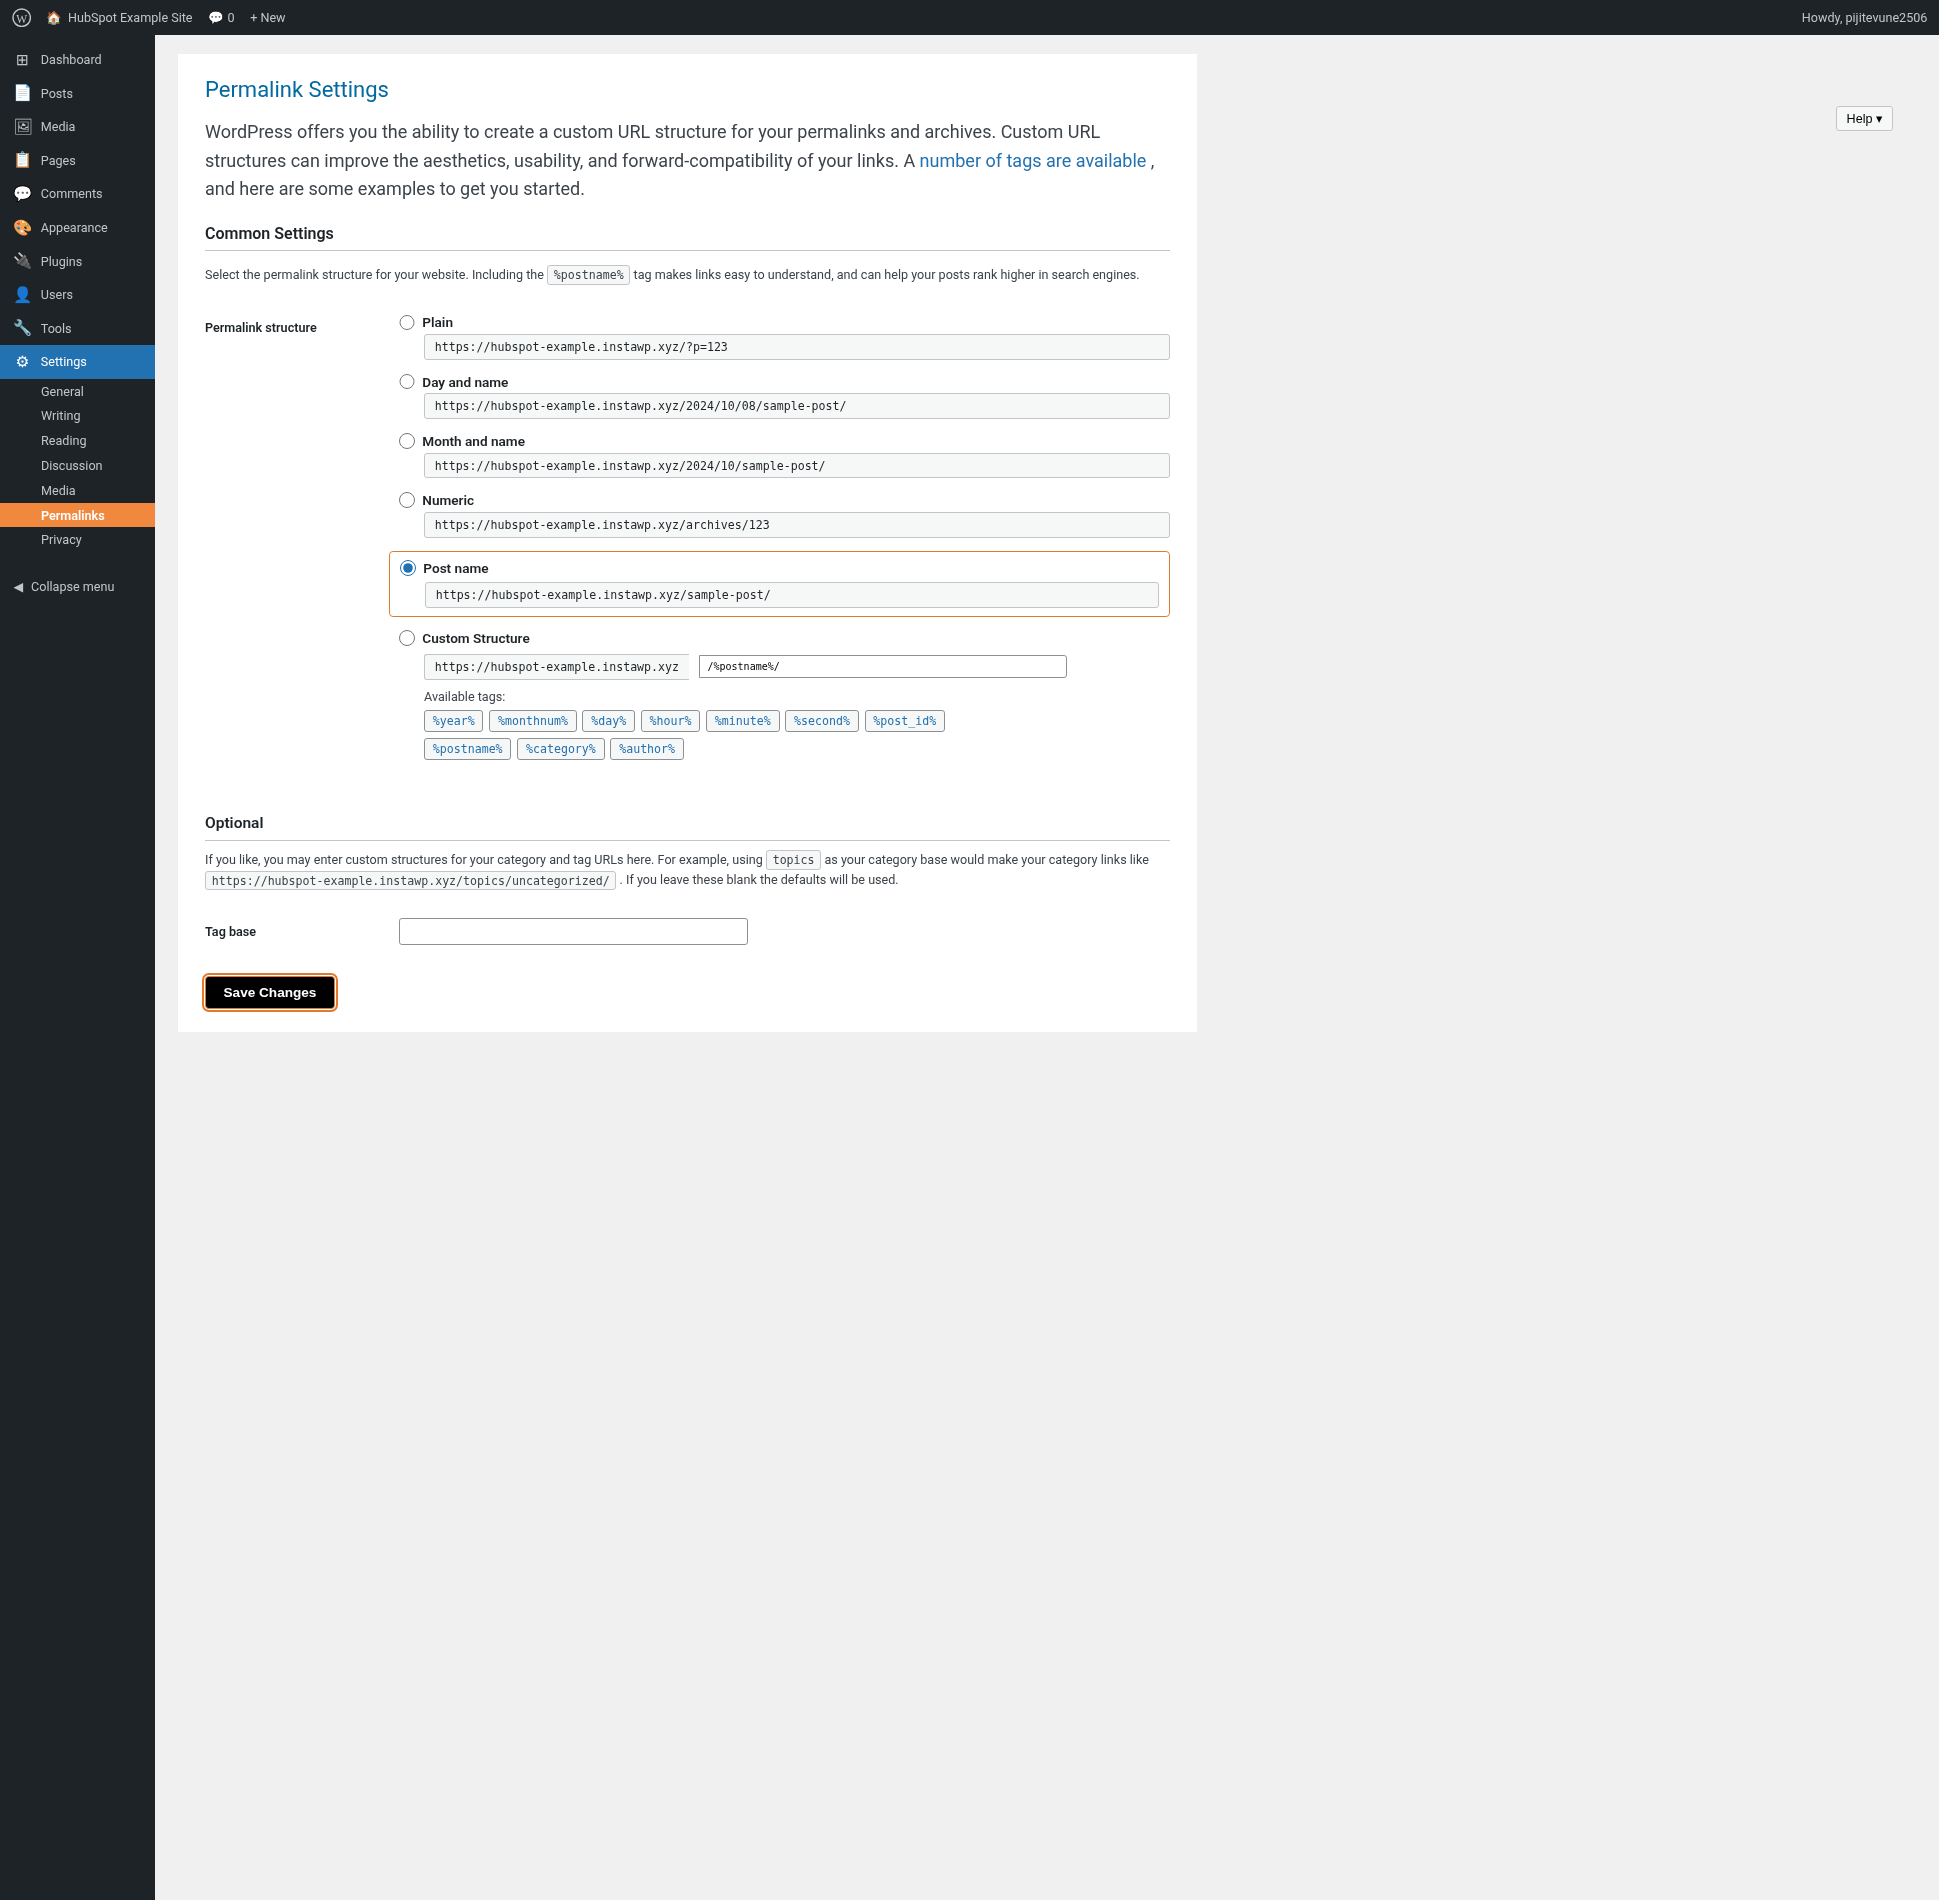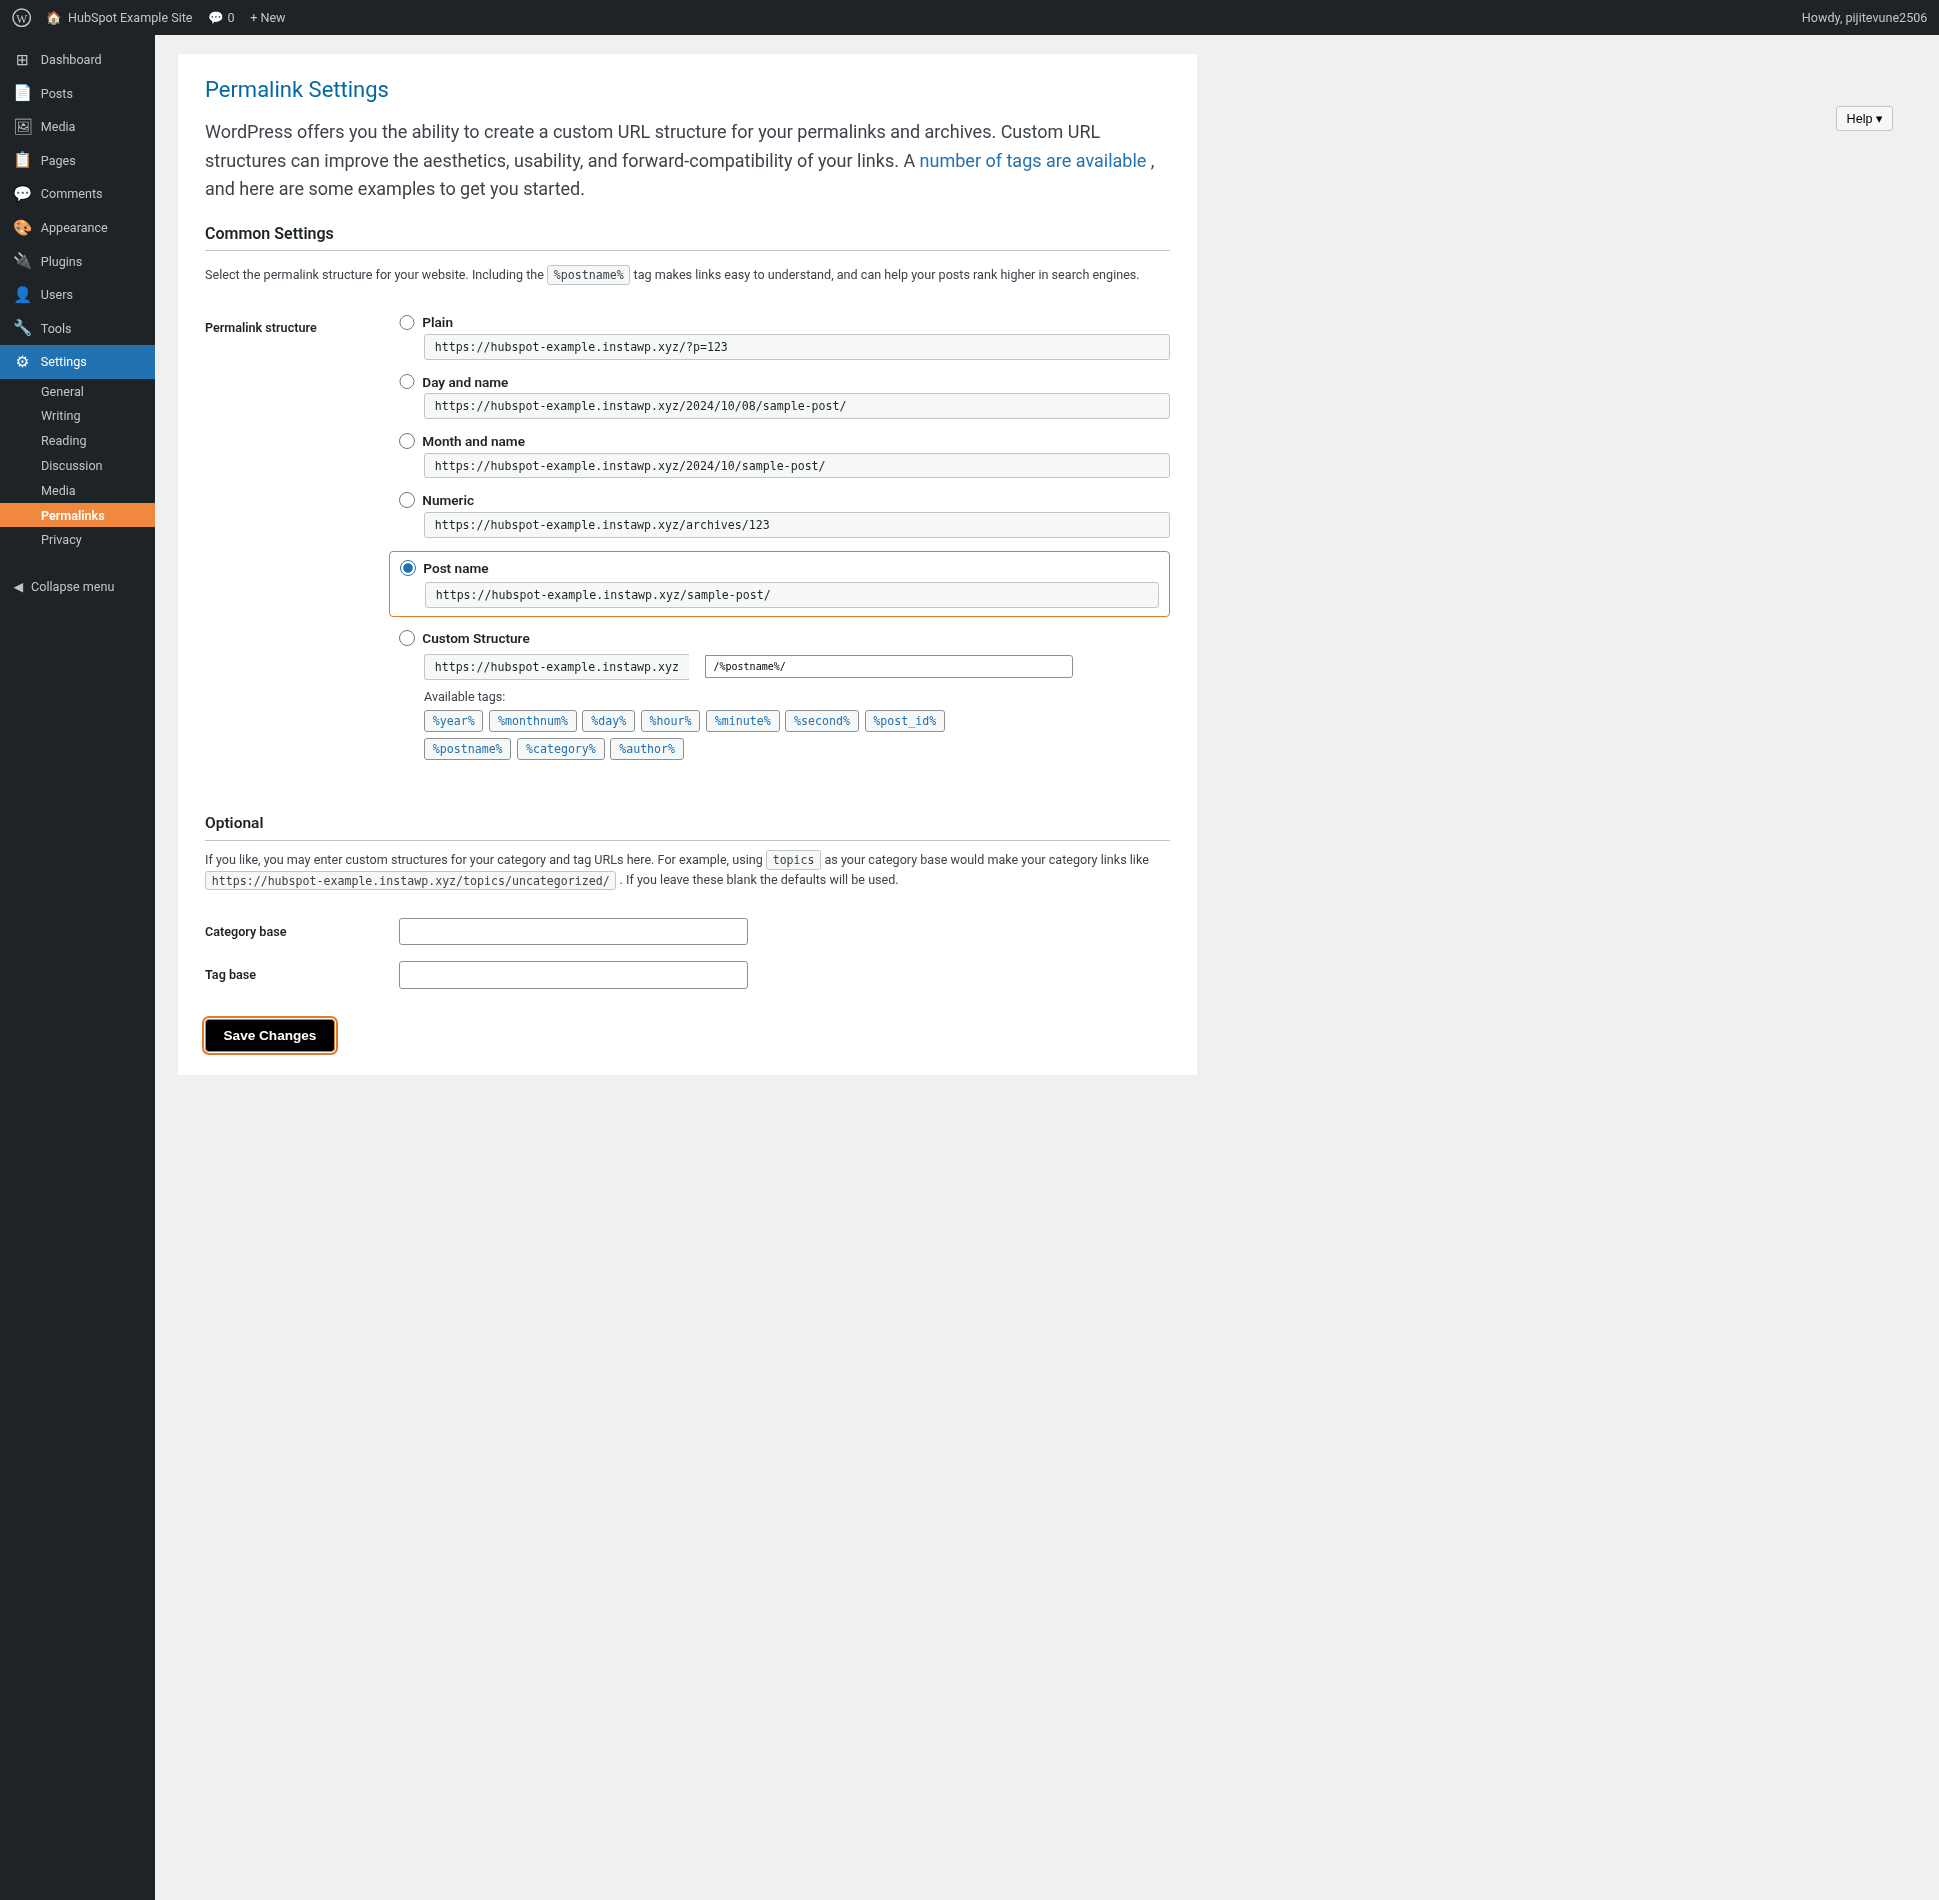--- a/index.html
+++ b/index.html
@@ -174,21 +174,21 @@
     }
     .permalink-option.selected .radio-label { margin-bottom: 5.8px; }
 
     input[type="radio"] { accent-color: #2271b1; width: 15.5px; height: 15.5px; cursor: pointer; }
     input[type="radio"]:checked { accent-color: #2271b1; }
 
     
     .custom-structure-row {
       display: flex;
       align-items: center;
-      gap: 16px;
+      gap: 10px;
       margin-left: 25px;
       margin-top: 3.9px;
     }
     .custom-structure-base {
       background: #f6f7f7;
       border: 1px solid #c3c4c7;
       padding: 4.9px 9.7px;
       font-family: monospace;
       font-size: 11.6px;
       color: #1d2327;
@@ -456,26 +456,20 @@
         </table>
 
       <div class="optional-section">
         <h2 class="section-title">Optional</h2>
         <p class="optional-desc">
           <span>If you like, you may enter custom structures for your category and tag URLs here. For example, using </span><code>topics</code><span> as your category base would make your category links like </span><code>https://hubspot-example.instawp.xyz/topics/uncategorized/</code><span> . If you leave these blank the defaults will be used.</span>
         </p>
 
         <table class="optional-table">
           <tbody>
-              <tr>
-            <th>Category base</th>
-            <td>
-              <input type="text" class="optional-input" placeholder="" style="">
-            </td>
-          </tr>
           <tr>
             <th>Tag base</th>
             <td>
               <input type="text" class="optional-input" placeholder="" style="">
             </td>
           </tr>
         </tbody>
           </table>
 
         <div class="submit-section">

